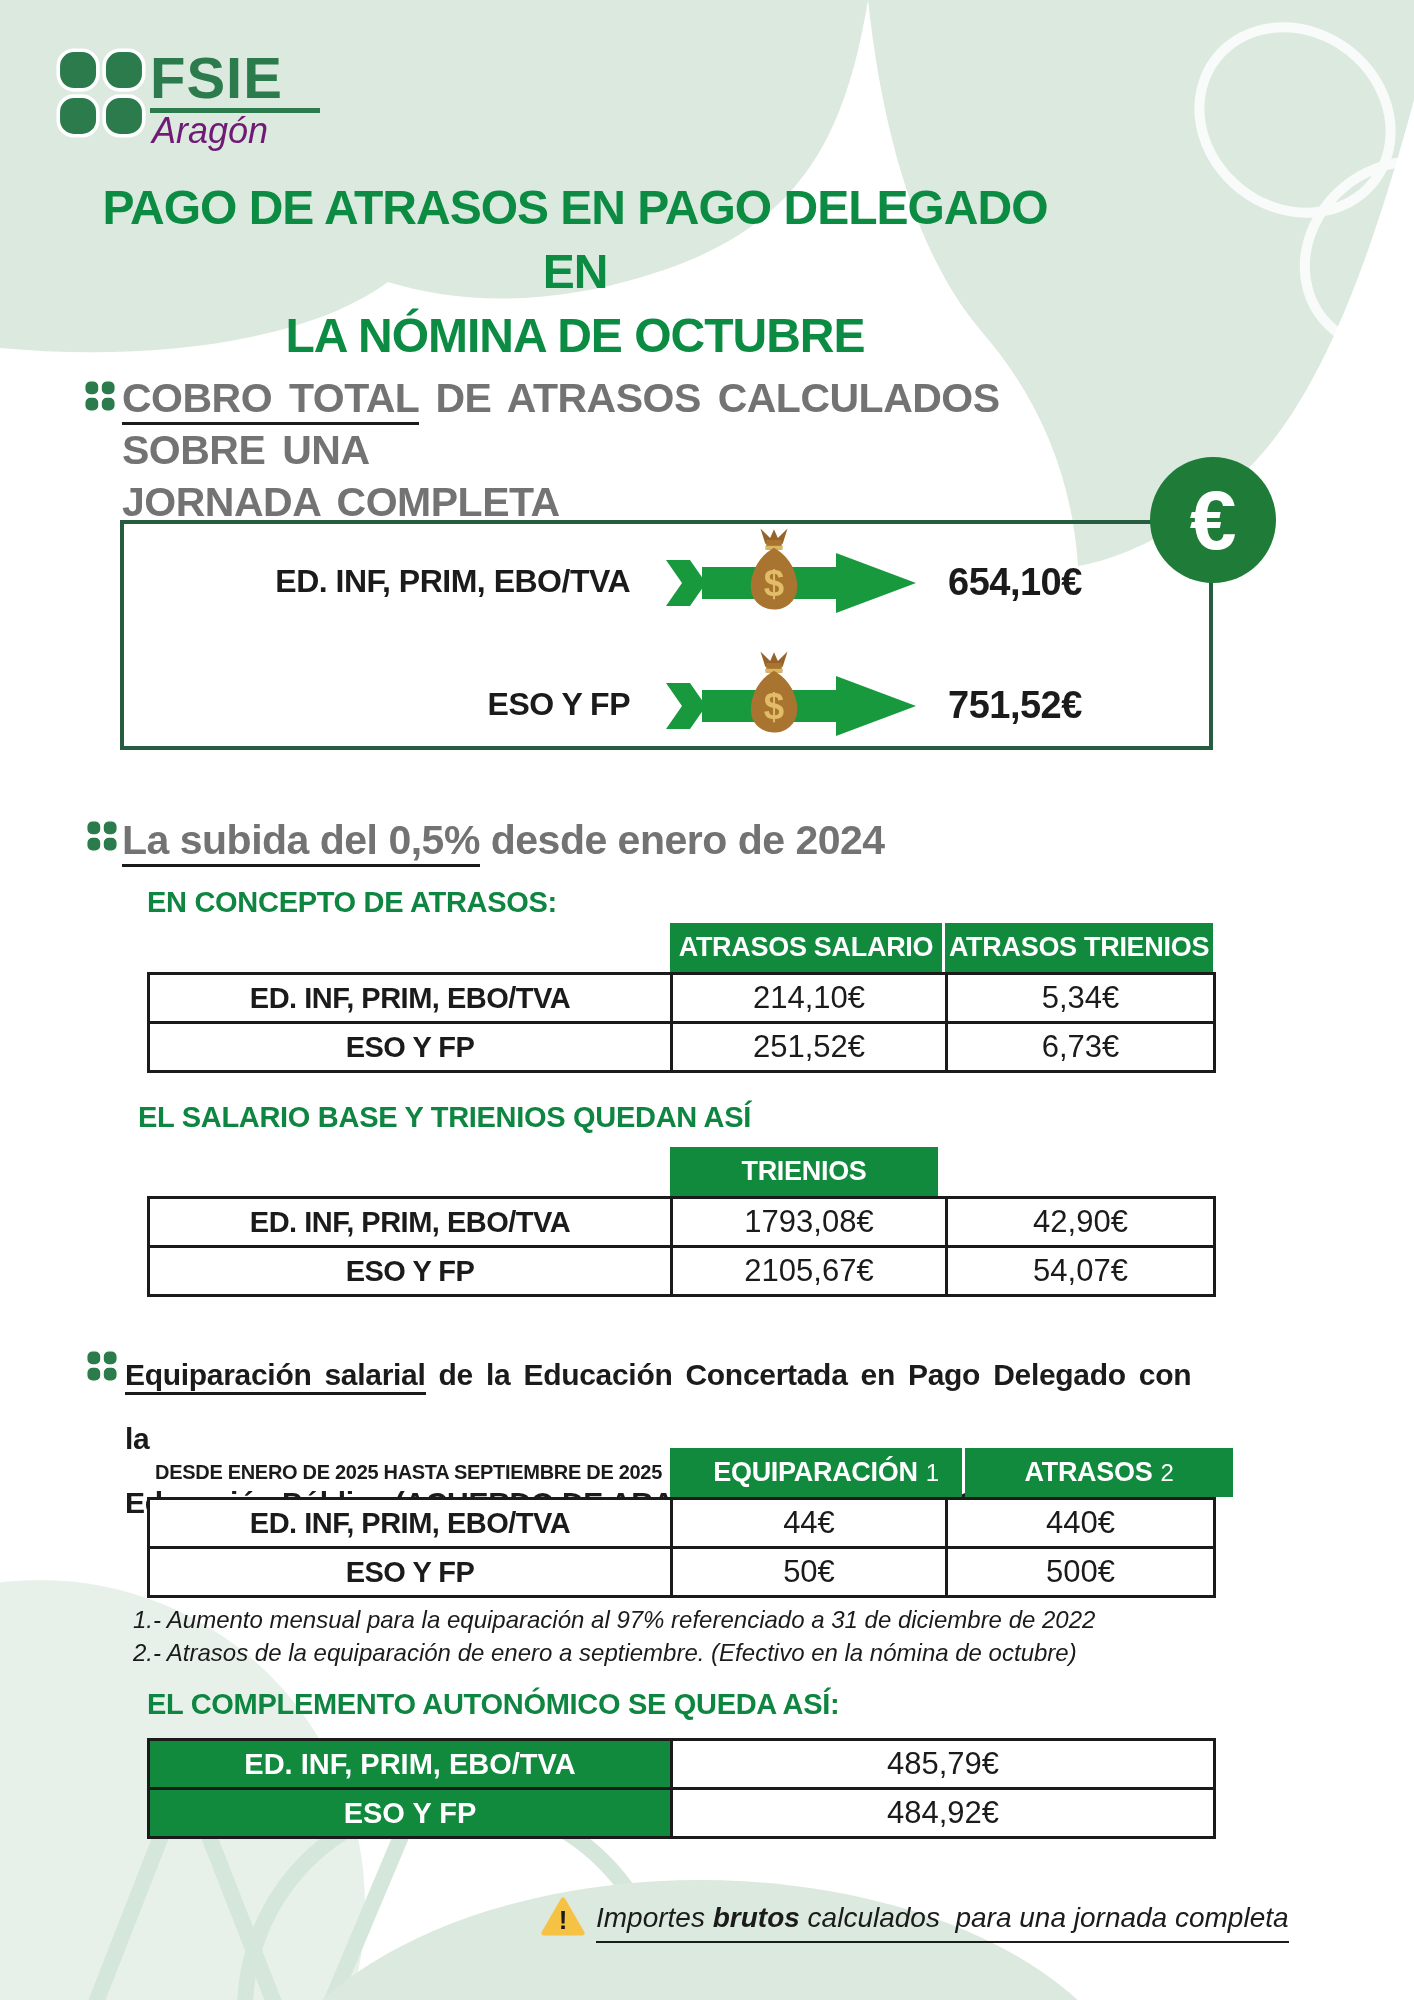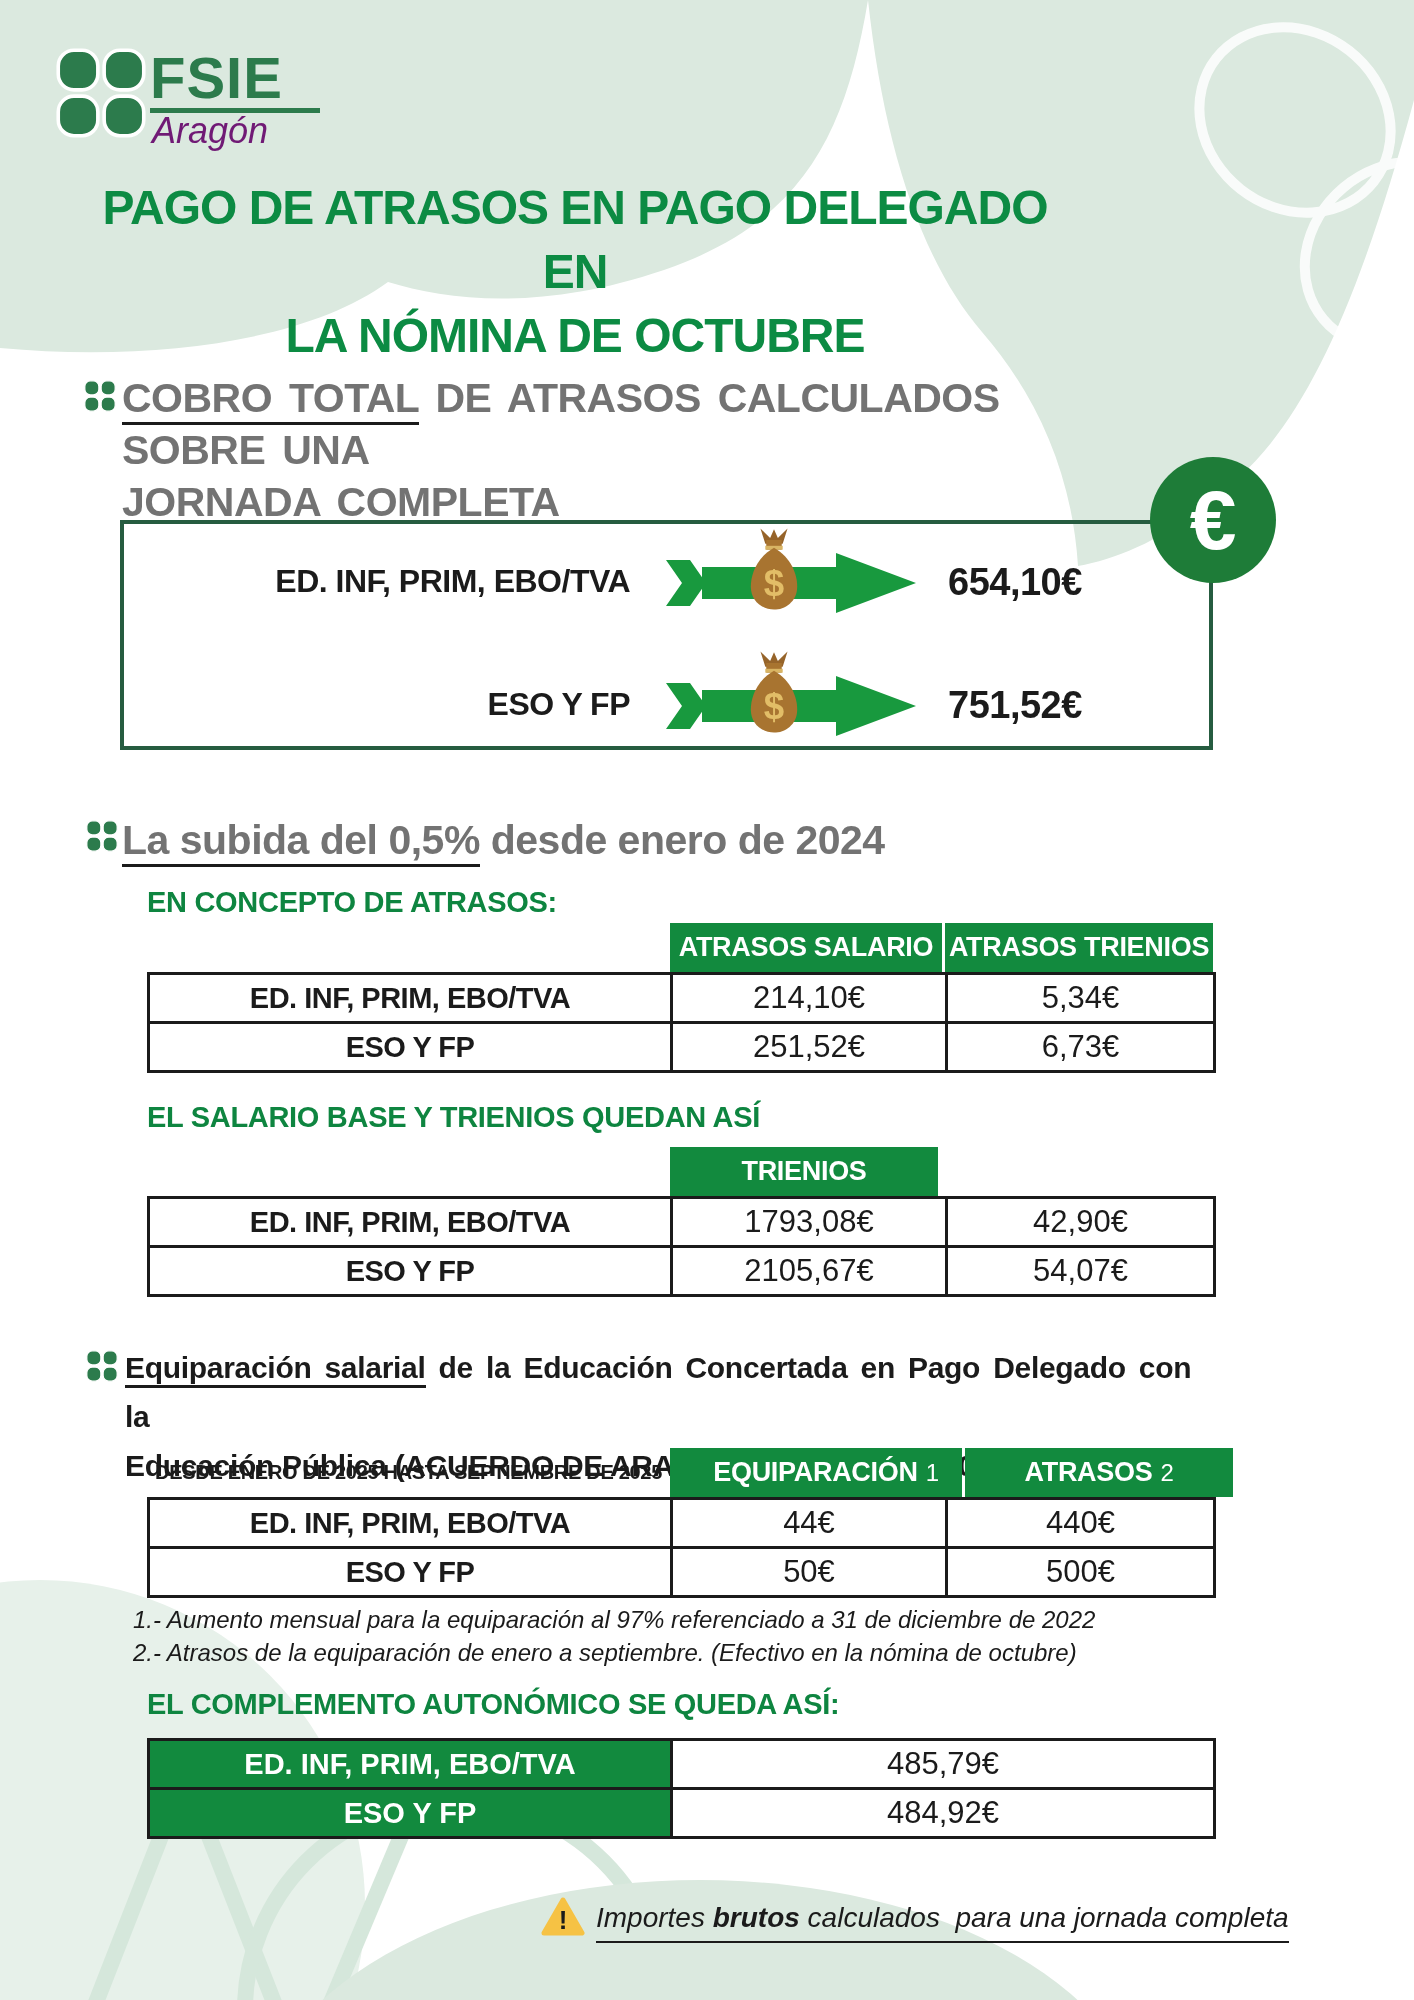--- a/index.html
+++ b/index.html
@@ -168,21 +168,21 @@
       <td>5,34€</td>
     </tr>
     <tr>
       <td class="lbl">ESO Y FP</td>
       <td>251,52€</td>
       <td>6,73€</td>
     </tr>
   </tbody>
     </table>
 
-  <div class="abs z1 h-green" style="left:147px;top:1101px;">EL SALARIO BASE Y TRIENIOS QUEDAN ASÍ</div>
+  <div class="abs z1 h-green" style="left:138px;top:1101px;">EL SALARIO BASE Y TRIENIOS QUEDAN ASÍ</div>
 
   <div class="abs z1 band" style="left:670px;top:1147px;">
     <div class="hc" style="width:268px;height:49px;">TRIENIOS</div>
   </div>
 
   <table class="tbl z1" style="left:147px;top:1196px;width:1066px;">
     <colgroup>
         <col style="width:523px">
         <col style="width:275px">
         <col style="width:268px">
@@ -197,21 +197,21 @@
       <td class="lbl">ESO Y FP</td>
       <td>2105,67€</td>
       <td>54,07€</td>
     </tr>
   </tbody>
     </table>
 
   <svg class="abs z1" style="left:86px;top:1350px" width="32" height="32">
       <use href="#clover" width="32" height="32"></use>
     </svg>
-  <div class="abs z1" style="left:125px;top:1343px;width:1088px;font-weight:bold;font-size:30px;line-height:49px;letter-spacing:-0.3px;">
+  <div class="abs z1" style="left:125px;top:1343px;width:1088px;font-weight:bold;font-size:30px;line-height:64px;letter-spacing:-0.3px;">
     <div style="word-spacing:5px;"><span class="u3">Equiparación salarial</span><span> de la Educación Concertada en Pago Delegado con la</span></div>
     <div>Educación Pública (ACUERDO DE ARAGÓN EN MAYO DE 2023)</div>
   </div>
 
   <div class="abs z1 period-label">DESDE ENERO DE 2025 HASTA SEPTIEMBRE DE 2025</div>
   <div class="abs z1 band" style="left:670px;top:1448px;">
     <div class="hc" style="width:272px;height:49px;padding-left:20px;">
       <span>EQUIPARACIÓN</span>
       <span class="hnum">1</span>
     </div>

